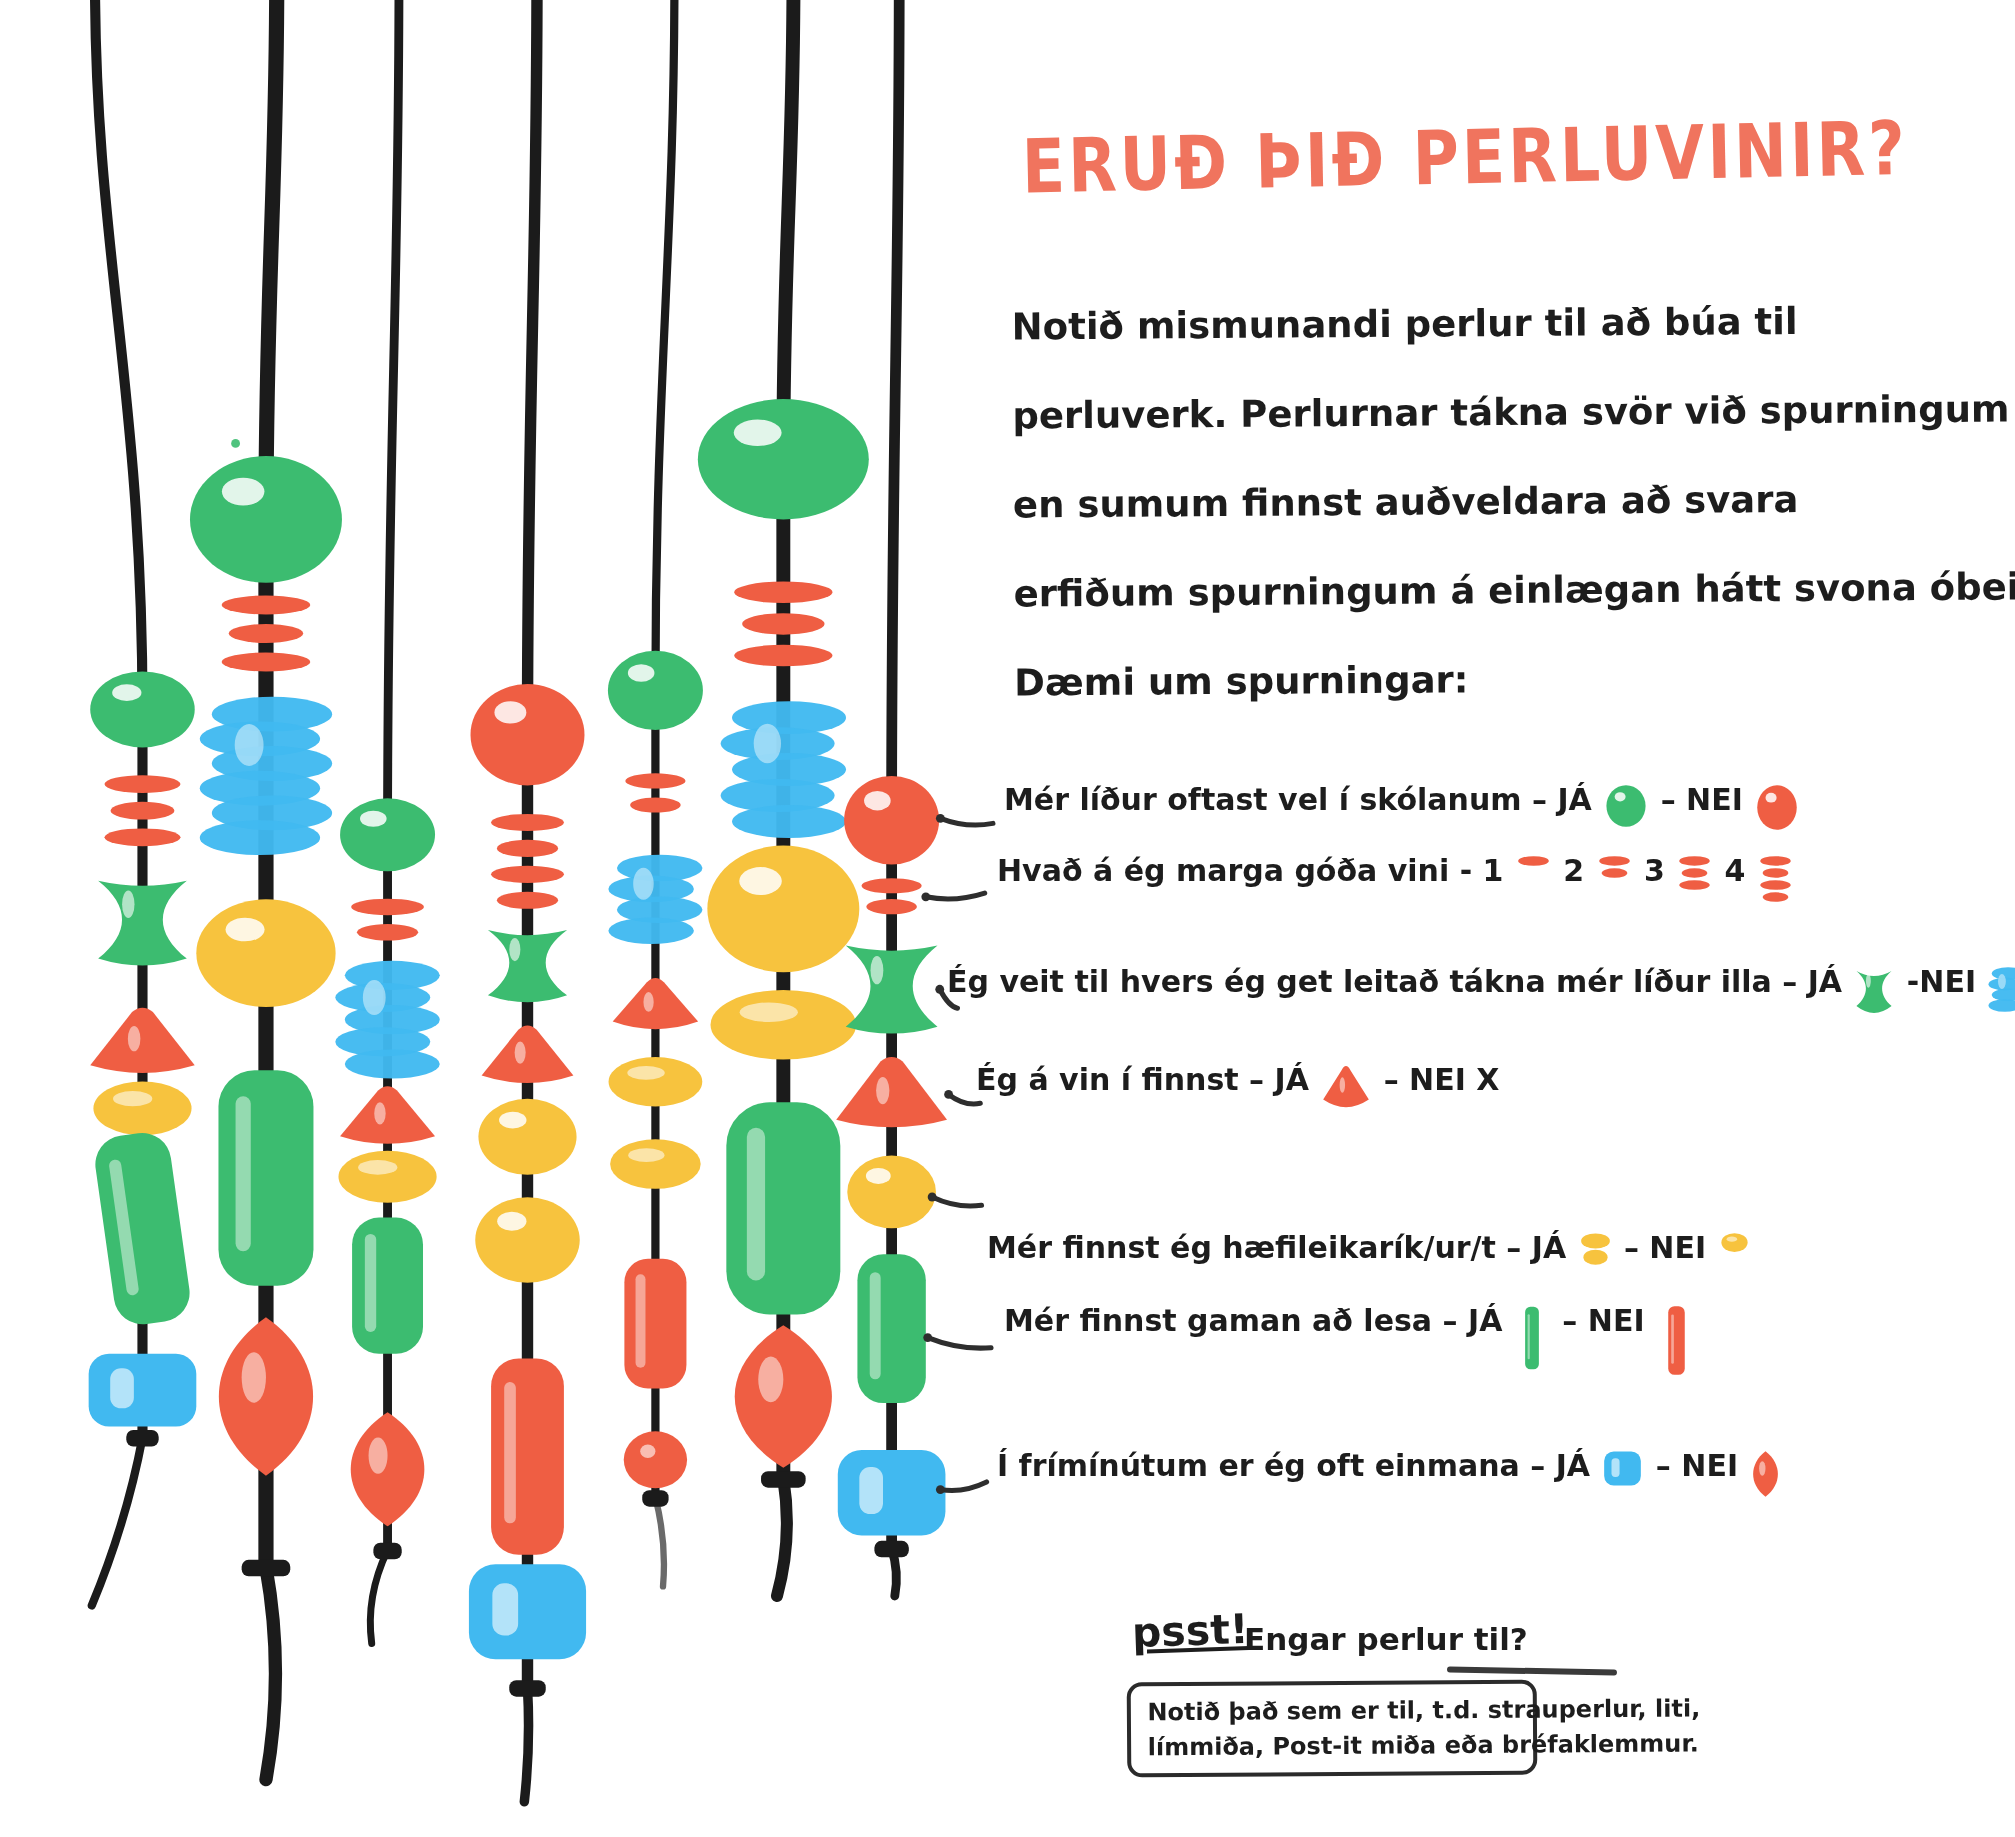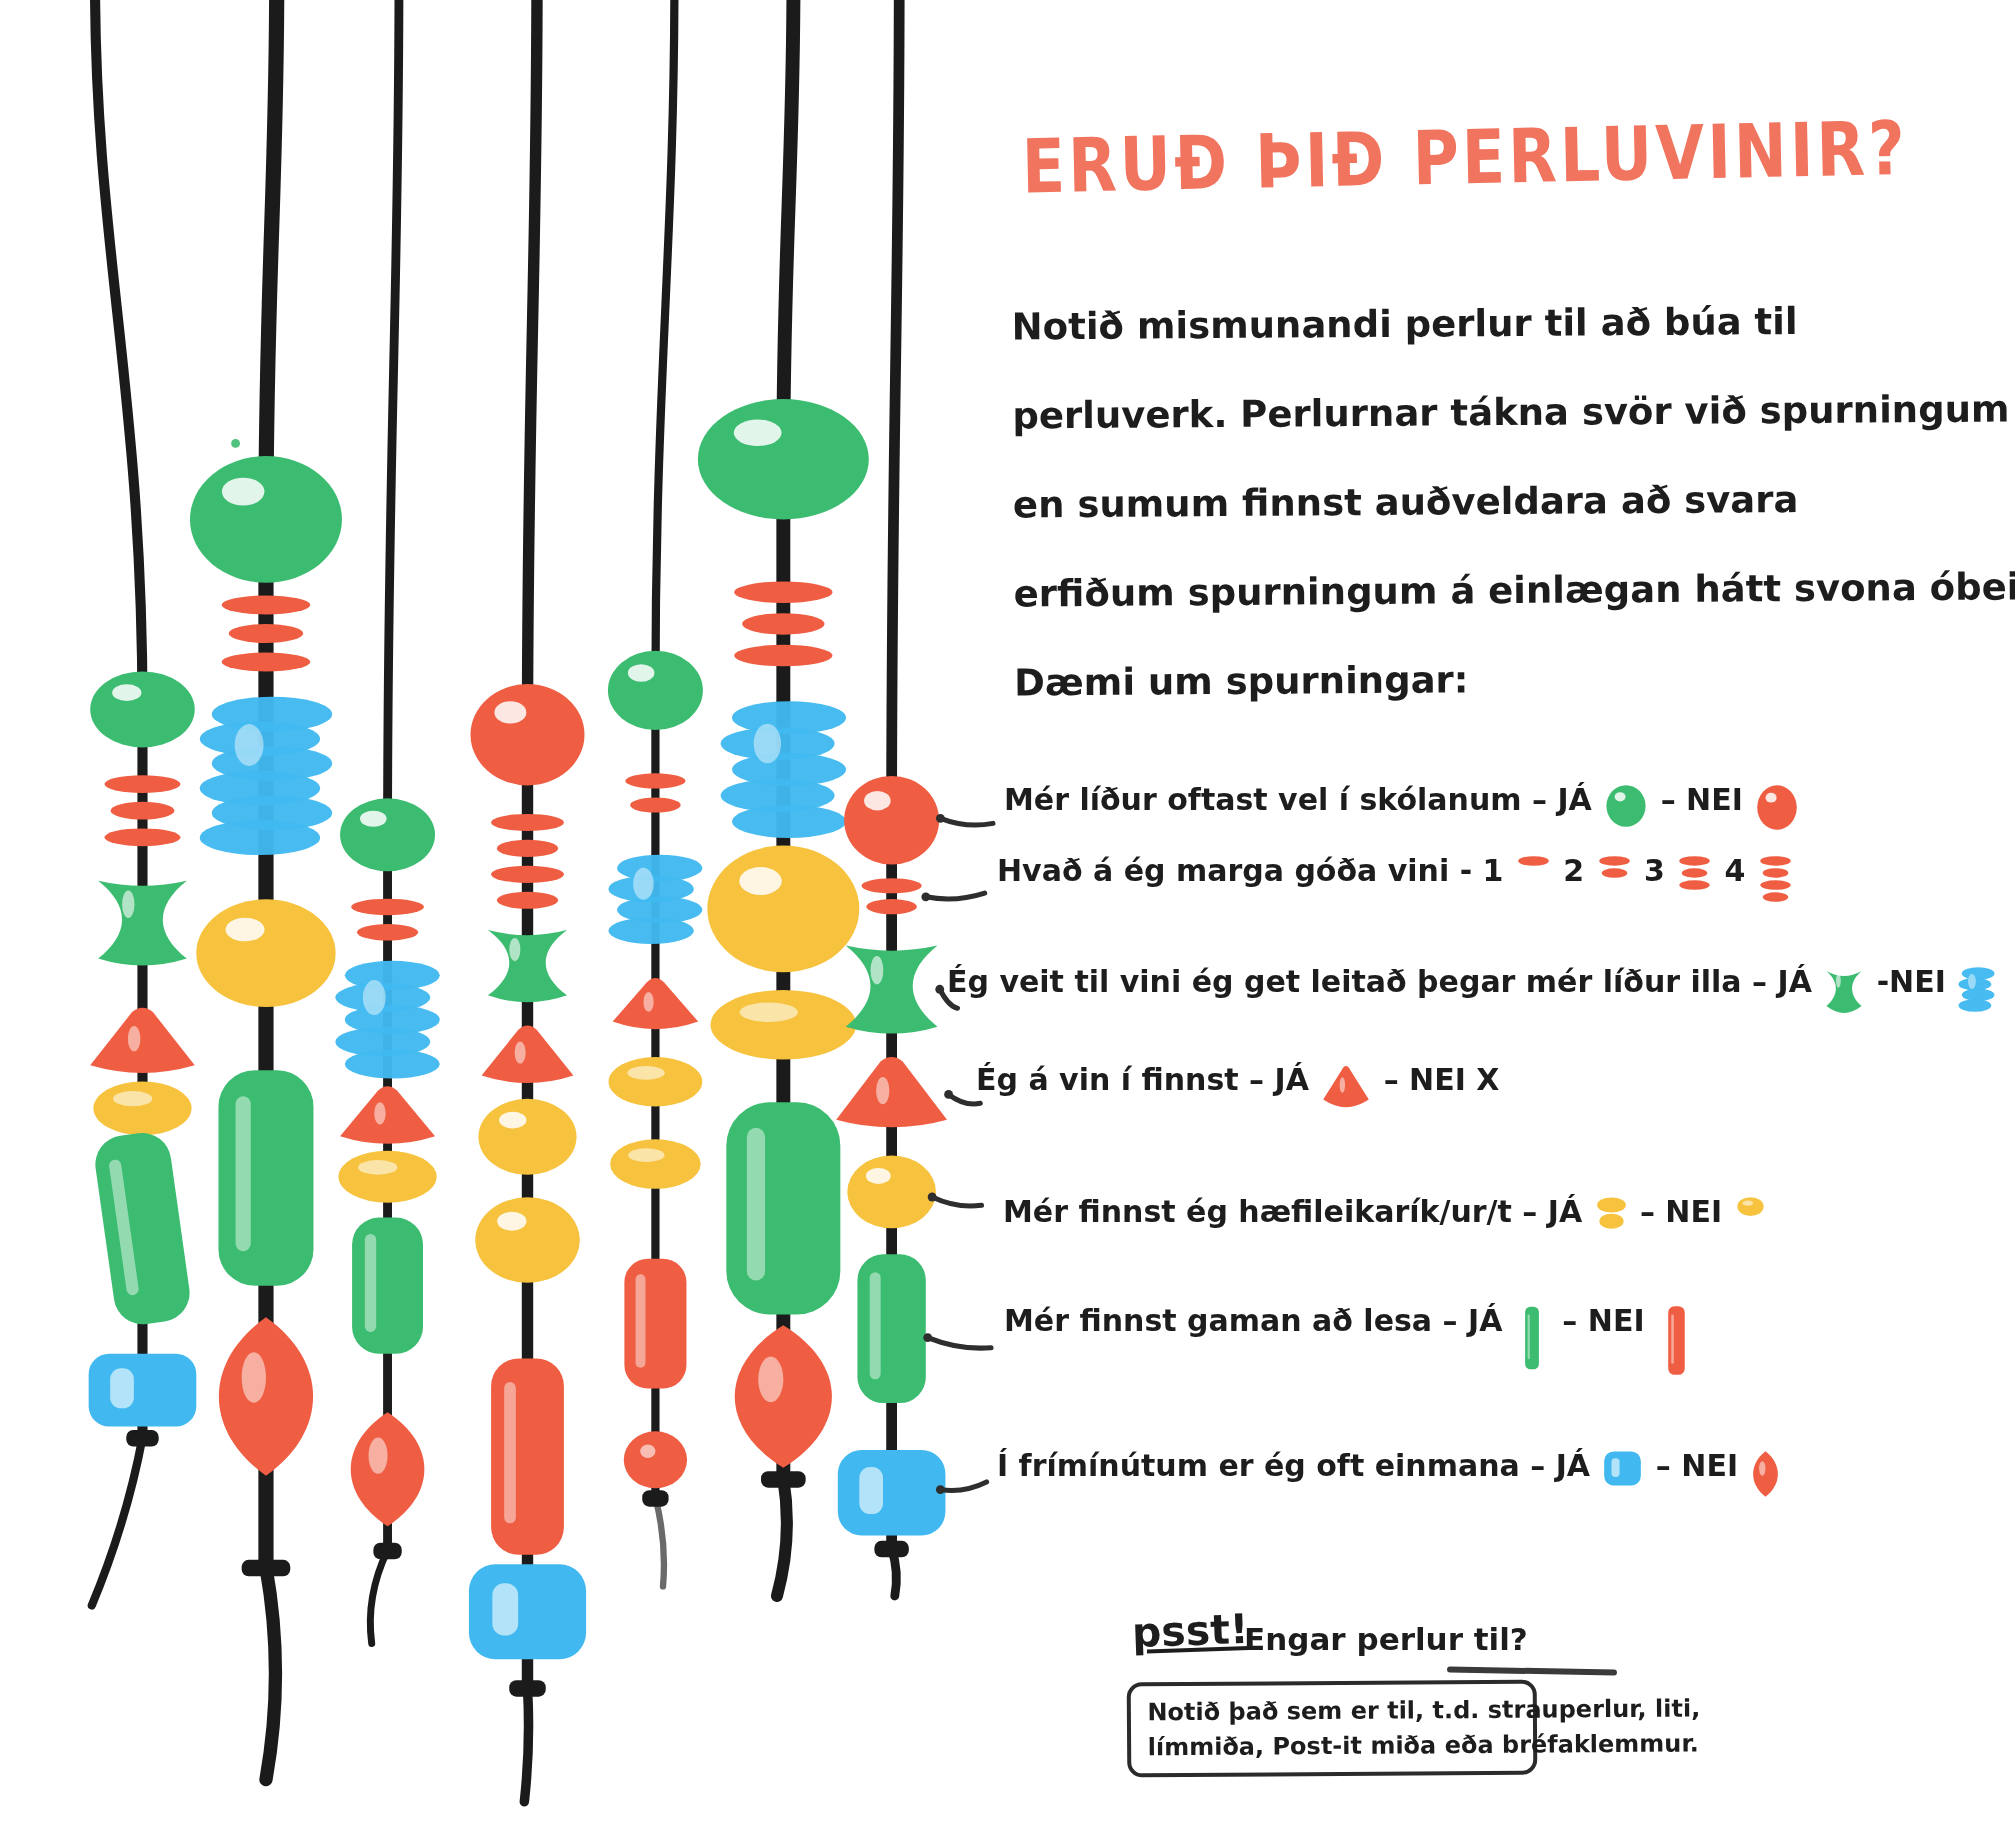--- a/index.html
+++ b/index.html
@@ -358,21 +358,21 @@
         <svg width="37" height="52" viewBox="-29 -41 58 82">
           <g>
             <ellipse cy="-28.5" rx="24" ry="7.5" fill="#EF5E43"></ellipse>
             <ellipse cy="-9.5" rx="20.16" ry="7.5" fill="#EF5E43"></ellipse>
             <ellipse cy="9.5" rx="24" ry="7.5" fill="#EF5E43"></ellipse>
             <ellipse cy="28.5" rx="20.16" ry="7.5" fill="#EF5E43"></ellipse>
           </g>
         </svg>
       </div>
       <div class="qrow" style="left: 947px; top: 964px;">
-        <span>Ég veit til vini ég get leitað þegar mér líður illa – JÁ</span>
+        <span>Ég veit til hvers ég get leitað tákna mér líður illa – JÁ</span>
         <svg width="42" height="49" viewBox="-33 -39 66 78">
           <g>
             <path d="M -28 -28 Q 0 -12 28 -28 C 7.840000000000001 -10.88 7.840000000000001 10.88 28 28 Q 0 50 -28 28 C -7.840000000000001 10.88 -7.840000000000001 -10.88 -28 -28 Z" fill="#3CBC70"></path>
             <ellipse cx="-8.96" cy="-12.24" rx="3.9200000000000004" ry="10.88" fill="#ffffff" opacity="0.6"></ellipse>
           </g>
         </svg>
         <span>-NEI</span>
         <svg width="39" height="51" viewBox="-31 -40.5 62 81">
           <g>
             <ellipse cx="2.6" cy="-25.5" rx="26" ry="10" fill="#41B9F0" opacity="0.96"></ellipse>
@@ -386,21 +386,21 @@
       <div class="qrow" style="left: 976px; top: 1062px;">
         <span>Ég á vin í finnst – JÁ</span>
         <svg width="52" height="46" viewBox="-41 -36 82 72">
           <g>
             <path d="M -36 23 Q 0 47 36 23 L 7.2 -23 Q 0 -37 -7.2 -23 Z" fill="#EF5E43"></path>
             <ellipse cx="-5.76" cy="0" rx="4.32" ry="12.4" fill="#ffffff" opacity="0.5"></ellipse>
           </g>
         </svg>
         <span>– NEI X</span>
       </div>
-      <div class="qrow" style="left: 987px; top: 1194px; margin-left: 16px;">
+      <div class="qrow" style="left: 987px; top: 1230px;">
         <span>Mér finnst ég hæfileikarík/ur/t  – JÁ</span>
         <svg width="35" height="38" viewBox="-28 -30 56 60">
           <g>
             <ellipse cy="-13" rx="23" ry="12" fill="#F7C33E"></ellipse>
             <ellipse cy="13" rx="19.32" ry="12" fill="#F7C33E"></ellipse>
           </g>
         </svg>
         <span>– NEI</span>
         <svg width="33" height="25" viewBox="-26 -20 52 40">
           <g>

